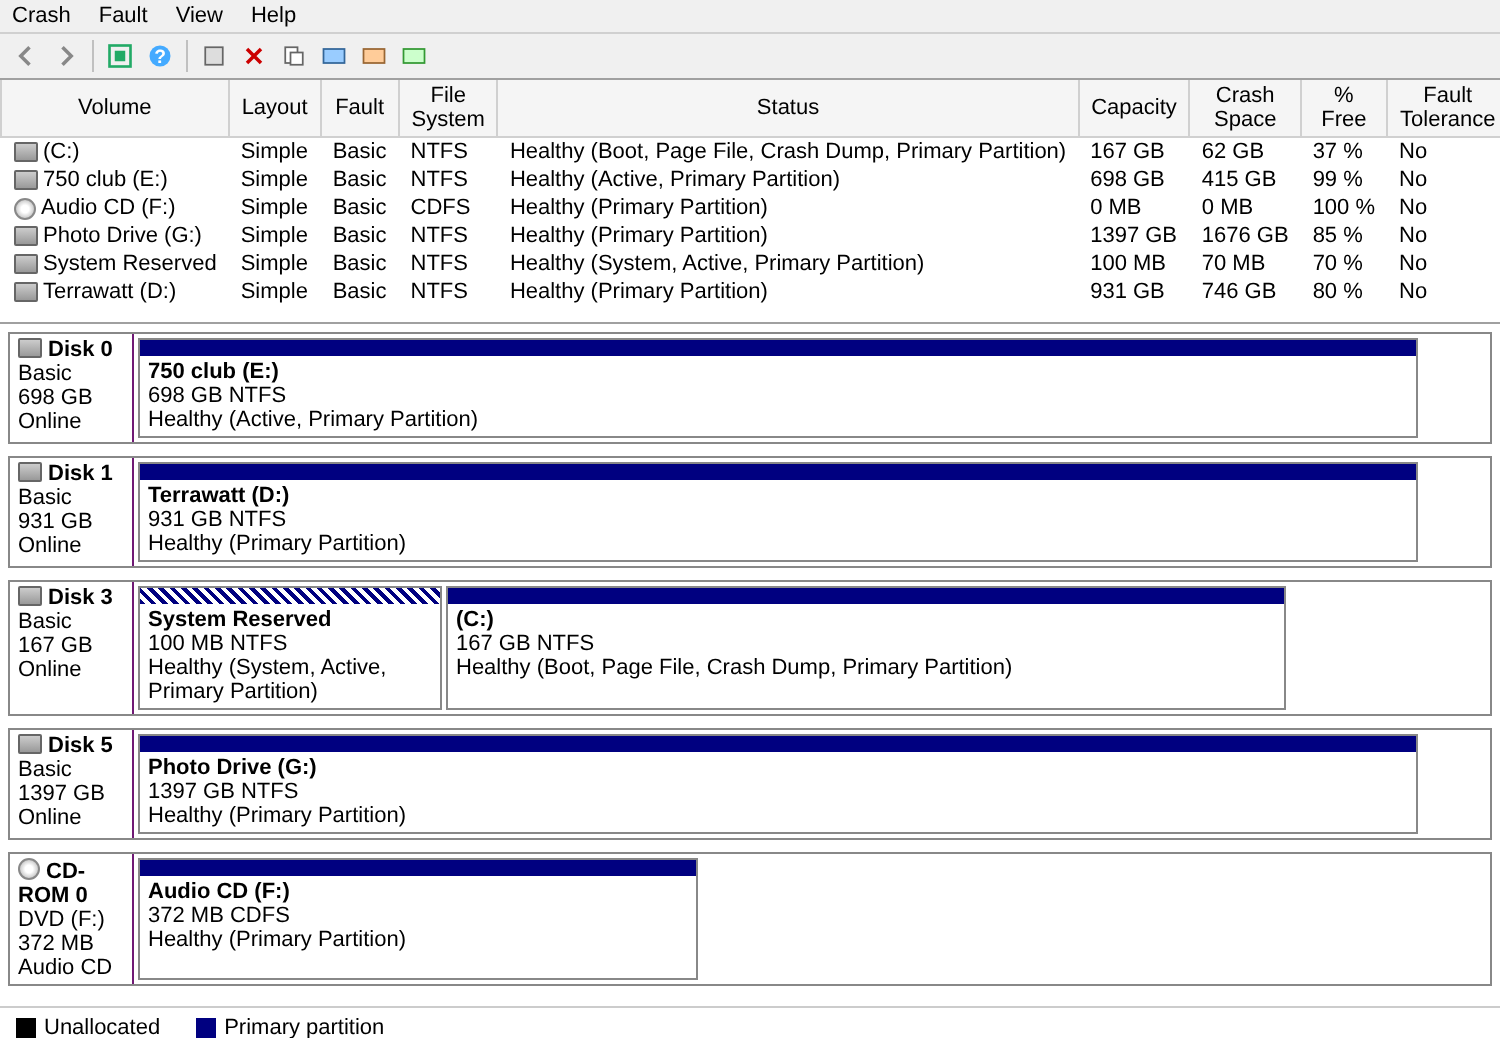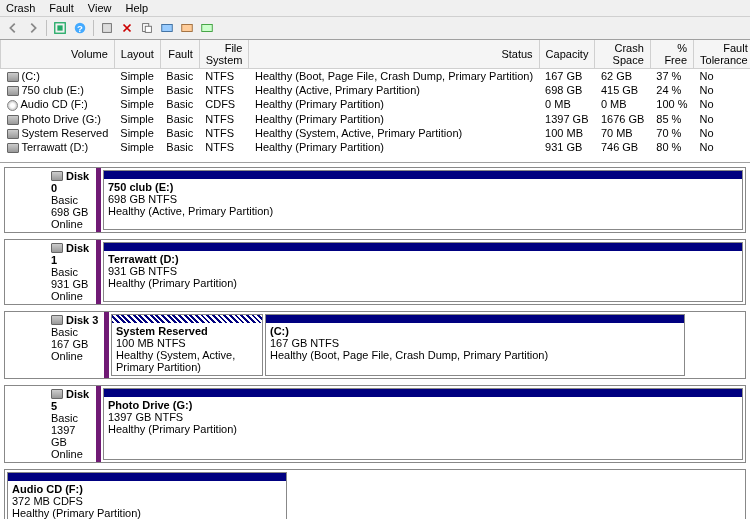--- a/index.html
+++ b/index.html
@@ -4,27 +4,27 @@
 <style>
 * { margin: 0; padding: 0; box-sizing: border-box; font-family: "Segoe UI", Tahoma, sans-serif; font-size: 11px; }
 body { background: #fff; color: #000; width: 750px; }
 .menubar { display: flex; gap: 14px; padding: 2px 6px; background: #f0f0f0; border-bottom: 1px solid #d0d0d0; }
 .menubar span { cursor: default; }
 .toolbar { display: flex; gap: 2px; padding: 2px 4px; background: #f0f0f0; border-bottom: 1px solid #a0a0a0; align-items: center; }
 .toolbar .btn { width: 18px; height: 18px; display: flex; align-items: center; justify-content: center; border: 1px solid transparent; }
 .toolbar .sep { width: 1px; height: 16px; background: #c0c0c0; margin: 0 2px; }
 .toolbar svg { width: 14px; height: 14px; }
 .vol-table { width: 100%; border-collapse: collapse; }
-.vol-table th { text-align: right; font-weight: normal; padding: 2px 6px; background: #f5f5f5; border: 1px solid #d0d0d0; border-top: none; }
+.vol-table th { text-align: center; font-weight: normal; padding: 2px 6px; background: #f5f5f5; border: 1px solid #d0d0d0; border-top: none; }
 .vol-table td { padding: 1px 6px; white-space: nowrap; }
 .vol-icon { display: inline-block; width: 12px; height: 10px; background: linear-gradient(#ccc,#999); border: 1px solid #666; border-radius: 1px; margin-right: 3px; vertical-align: middle; }
 .cd-icon { display:inline-block; width:11px; height:11px; border:1px solid #888; border-radius:50%; background:radial-gradient(circle,#fff 30%,#ccc 70%); margin-right:3px; vertical-align:middle;}
 .disks { padding: 4px; border-top: 1px solid #a0a0a0; margin-top: 8px; }
 .disk { display: flex; border: 1px solid #888; margin-bottom: 6px; background: #fff; }
-.disk-side { width: 62px; padding: 2px 4px; border-right: 5px solid #701a75; margin-left: 42px; }
+.disk-side { width: 62px; padding: 2px 4px; border-right: 1px solid #701a75; }
 .disk-side b { font-weight: bold; }
 .disk-body { flex: 1; display: flex; padding: 2px; gap: 2px; }
 .part { border: 1px solid #888; display: flex; flex-direction: column; }
 .part-hdr { height: 8px; background: #000080; }
 .part-hdr.hatched { background: repeating-linear-gradient(45deg,#000080,#000080 2px,#fff 2px,#fff 4px); }
 .part-body { padding: 2px 4px; }
 .part-body b { font-weight: bold; }
 .legend { padding: 4px 8px; border-top: 1px solid #ccc; display: flex; gap: 18px; }
 .legend .sw { display:inline-block; width:10px; height:10px; vertical-align:middle; margin-right:4px; }
 .sw-black { background:#000; }
@@ -128,21 +128,21 @@
         <td>No</td>
       </tr>
       <tr>
         <td><span class="vol-icon"></span>750 club (E:)</td>
         <td>Simple</td>
         <td>Basic</td>
         <td>NTFS</td>
         <td>Healthy (Active, Primary Partition)</td>
         <td>698 GB</td>
         <td>415 GB</td>
-        <td>24 %</td>
+        <td>99 %</td>
         <td>No</td>
       </tr>
       <tr>
         <td><span class="cd-icon"></span>Audio CD (F:)</td>
         <td>Simple</td>
         <td>Basic</td>
         <td>CDFS</td>
         <td>Healthy (Primary Partition)</td>
         <td>0 MB</td>
         <td>0 MB</td>
@@ -220,20 +220,21 @@
     <div class="disk">
       <div class="disk-side"><span class="vol-icon"></span><b>Disk 5</b><br>Basic<br>1397 GB<br>Online</div>
       <div class="disk-body">
         <div class="part" style="width:640px">
           <div class="part-hdr"></div>
           <div class="part-body"><b>Photo Drive  (G:)</b><br>1397 GB NTFS<br>Healthy (Primary Partition)</div>
         </div>
       </div>
     </div>
     <div class="disk">
+      <div class="disk-side"><span class="cd-icon"></span><b>CD-ROM 0</b><br>DVD (F:)<br>372 MB<br>Audio CD</div>
       <div class="disk-body">
         <div class="part" style="width:280px">
           <div class="part-hdr"></div>
           <div class="part-body"><b>Audio CD  (F:)</b><br>372 MB CDFS<br>Healthy (Primary Partition)</div>
         </div>
       </div>
     </div>
   </div>
 
 <div class="legend">

